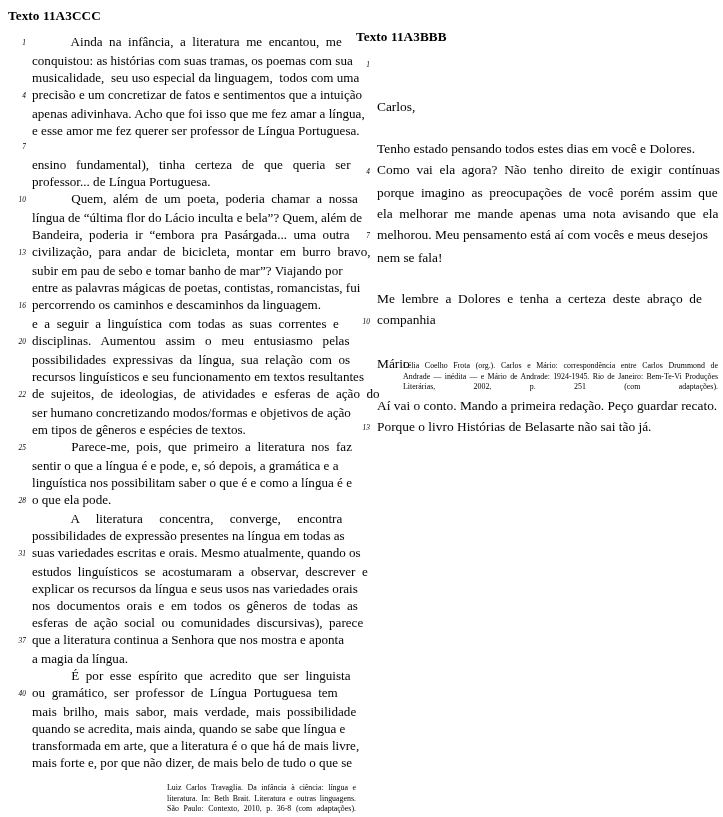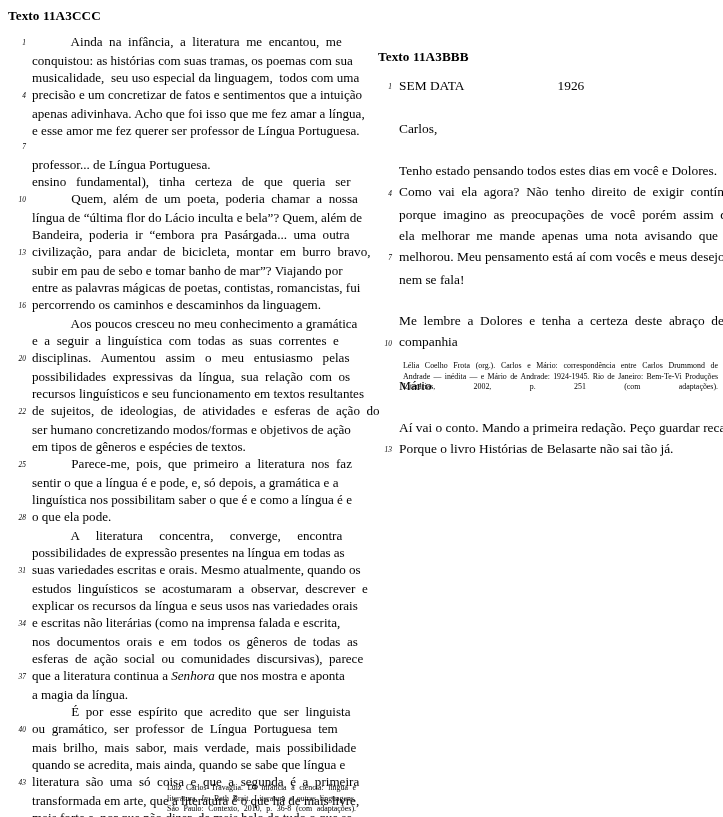--- a/index.html
+++ b/index.html
@@ -20,21 +20,21 @@
     height: 817px;
     position: relative;
     box-sizing: border-box;
   }
   .column {
     position: absolute;
     top: 0;
     box-sizing: border-box;
   }
   .col-left  { left: 0px;   width: 362px; padding: 8px 10px 0 8px; }
-  .col-right { left: 362px; width: 361px; padding: 20px 6px 0 16px; }
+  .col-right { left: 340px; width: 361px; padding: 0 6px 0 16px; }
 
   .text-title {
     font-family: "Liberation Serif", "DejaVu Serif", serif;
     font-weight: bold;
     font-size: 13.2px;
     line-height: 1.25;
     margin: 0 0 8px 0;
     letter-spacing: 0.1px;
   }
   .col-right .text-title { margin-top: 29px; margin-bottom: 10px; }
@@ -94,21 +94,21 @@
   }
   .credit-right {
     position: absolute;
     left: 403px;
     top: 361px;
     width: 315px;
     word-spacing: 1.2px;
   }
 
   .bold { font-weight: normal; }
-  .ital { font-style: italic; }
+  .ital { }
 </style>
 </head>
 <body>
 
 <div class="page">
 
   <div class="column col-left">
     <div class="text-title">Texto 11A3CCC</div>
     <div class="lines" id="left-lines">
         <div class="ln">
@@ -133,25 +133,25 @@
         </div>
         <div class="ln">
           <span class="ln-num"></span>
           <span class="ln-text">e esse amor me fez querer ser professor de Língua Portuguesa.</span>
         </div>
         <div class="ln">
           <span class="ln-num">7</span>
         </div>
         <div class="ln">
           <span class="ln-num"></span>
+          <span class="ln-text">ensino   fundamental),   tinha   certeza   de   que   queria   ser</span>
+        </div>
+        <div class="ln">
+          <span class="ln-num"></span>
           <span class="ln-text">professor... de Língua Portuguesa.</span>
-        </div>
-        <div class="ln">
-          <span class="ln-num"></span>
-          <span class="ln-text">ensino   fundamental),   tinha   certeza   de   que   queria   ser</span>
         </div>
         <div class="ln">
           <span class="ln-num">10</span>
           <span class="ln-text">            Quem,  além  de  um  poeta,  poderia  chamar  a  nossa</span>
         </div>
         <div class="ln">
           <span class="ln-num"></span>
           <span class="ln-text">língua de “última flor do Lácio inculta e bela”? Quem, além de</span>
         </div>
         <div class="ln">
@@ -169,24 +169,20 @@
         <div class="ln">
           <span class="ln-num"></span>
           <span class="ln-text">entre as palavras mágicas de poetas, contistas, romancistas, fui</span>
         </div>
         <div class="ln">
           <span class="ln-num">16</span>
           <span class="ln-text">percorrendo os caminhos e descaminhos da linguagem.</span>
         </div>
         <div class="ln">
           <span class="ln-num"></span>
-          <span class="ln-text">            Aos poucos cresceu no meu conhecimento a gramática</span>
-        </div>
-        <div class="ln">
-          <span class="ln-num"></span>
           <span class="ln-text">e  a  seguir  a  linguística  com  todas  as  suas  correntes  e</span>
         </div>
         <div class="ln">
           <span class="ln-num">20</span>
           <span class="ln-text">disciplinas.   Aumentou   assim   o   meu   entusiasmo   pelas</span>
         </div>
         <div class="ln">
           <span class="ln-num"></span>
           <span class="ln-text">possibilidades  expressivas  da  língua,  sua  relação  com  os</span>
         </div>
@@ -236,24 +232,20 @@
         </div>
         <div class="ln">
           <span class="ln-num"></span>
           <span class="ln-text">estudos  linguísticos  se  acostumaram  a  observar,  descrever  e</span>
         </div>
         <div class="ln">
           <span class="ln-num"></span>
           <span class="ln-text">explicar os recursos da língua e seus usos nas variedades orais</span>
         </div>
         <div class="ln">
-          <span class="ln-num">34</span>
-          <span class="ln-text">e escritas não literárias (como na imprensa falada e escrita,</span>
-        </div>
-        <div class="ln">
           <span class="ln-num"></span>
           <span class="ln-text">nos  documentos  orais  e  em  todos  os  gêneros  de  todas  as</span>
         </div>
         <div class="ln">
           <span class="ln-num"></span>
           <span class="ln-text">esferas  de  ação  social  ou  comunidades  discursivas),  parece</span>
         </div>
         <div class="ln">
           <span class="ln-num">37</span>
           <span class="ln-text">que a literatura continua a <span class="ital">Senhora</span> que nos mostra e aponta</span>
@@ -270,42 +262,37 @@
           <span class="ln-num">40</span>
           <span class="ln-text">ou  gramático,  ser  professor  de  Língua  Portuguesa  tem</span>
         </div>
         <div class="ln">
           <span class="ln-num"></span>
           <span class="ln-text">mais  brilho,  mais  sabor,  mais  verdade,  mais  possibilidade</span>
         </div>
         <div class="ln">
           <span class="ln-num"></span>
           <span class="ln-text">quando se acredita, mais ainda, quando se sabe que língua e</span>
-        </div>
-        <div class="ln">
-          <span class="ln-num">43</span>
-          <span class="ln-text">literatura  são  uma  só  coisa  e  que  a  segunda  é  a  primeira</span>
         </div>
         <div class="ln">
           <span class="ln-num"></span>
           <span class="ln-text">transformada em arte, que a literatura é o que há de mais livre,</span>
         </div>
         <div class="ln">
           <span class="ln-num"></span>
           <span class="ln-text">mais forte e, por que não dizer, de mais belo de tudo o que se</span>
         </div>
       </div>
   </div>
 
   <div class="column col-right">
     <div class="text-title">Texto 11A3BBB</div>
     <div class="lines" id="right-lines">
         <div class="ln">
           <span class="ln-num">1</span>
-          <span class="ln-text">SEM DATA                            1926</span>
         </div>
         <div class="ln">
           <span class="ln-num"></span>
           <span class="ln-text">&nbsp;</span>
         </div>
         <div class="ln">
           <span class="ln-num"></span>
           <span class="ln-text">Carlos,</span>
         </div>
         <div class="ln">

